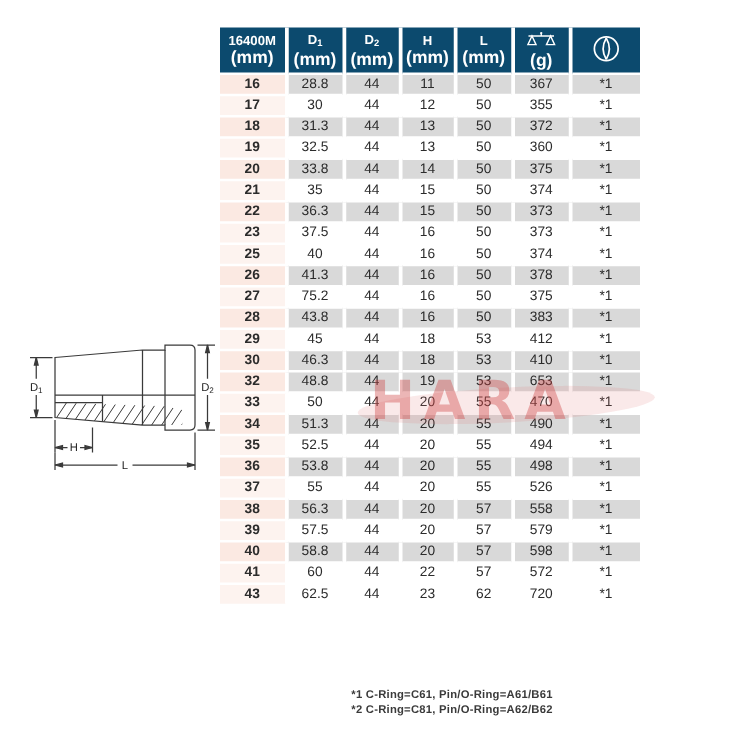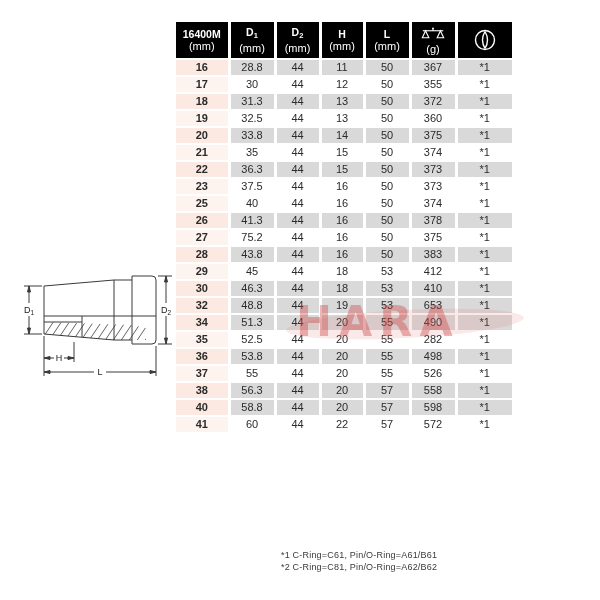--- a/index.html
+++ b/index.html
@@ -10,40 +10,40 @@
   }
   
   .spec-table-wrap{position:absolute;left:176px;top:22px;}
   table.spec{border-collapse:collapse;table-layout:fixed;}
   table.spec th, table.spec td{
     border-left:3px solid #fff;border-top:2px solid #fff;
     text-align:center;vertical-align:middle;padding:0;margin:0;
   }
   table.spec th:first-child, table.spec td:first-child{border-left:none;}
   table.spec thead th{
-    background:#000000;color:#fff;font-weight:bold;font-size:10.5px;
+    background:#0c4a6e;color:#fff;font-weight:bold;font-size:10.5px;
     line-height:12px;height:36px;border-top:none;
   }
-  table.spec thead th .unit{font-weight:normal;font-size:11px;}
+  table.spec thead th .unit{font-weight:bold;font-size:14px;}
   table.spec td{
     font-size:11px;height:15px;line-height:15px;color:#2b2b2b;
   }
   tr.even td{background:#d9d9d9;}
   tr.odd td{background:#ffffff;}
   tr.even td.col-size{background:#fbe9e2;}
   tr.odd td.col-size{background:#fdf3ef;text-align:center;}
   td.col-size{font-weight:bold;color:#111;}
   .c1{width:53px}.c2{width:46px}.c3{width:45px}.c4{width:44px}
   .c5{width:46px}.c6{width:46px}.c7{width:56px}
   th .hdr-icon{display:block;margin:1px auto 0;}
   sub{font-size:7.5px;vertical-align:-2px;}
   
   .footnotes{
     position:absolute;left:281px;top:549px;font-size:9px;line-height:12px;
-    color:#3a3a3a;letter-spacing:0.2px;white-space:nowrap;
+    color:#3a3a3a;letter-spacing:0.2px;white-space:nowrap;font-weight:bold;
   }
   
   .watermark{
     position:absolute;left:296px;top:296px;z-index:5;pointer-events:none;
     font-size:43px;font-weight:bold;letter-spacing:7px;
     color:rgba(206,62,62,0.38);font-family:"DejaVu Sans",sans-serif;
   }
   .watermark-swoosh{
     position:absolute;left:286px;top:310px;width:238px;height:28px;z-index:4;
     background:rgba(226,120,120,0.16);border-radius:50%;
@@ -312,36 +312,45 @@
         </tr>
         <tr class="even">
           <td class="col-size">32</td>
           <td>48.8</td>
           <td>44</td>
           <td>19</td>
           <td>53</td>
           <td>653</td>
           <td>*1</td>
         </tr>
+        <tr class="odd">
+          <td class="col-size">33</td>
+          <td>50</td>
+          <td>44</td>
+          <td>20</td>
+          <td>55</td>
+          <td>470</td>
+          <td>*1</td>
+        </tr>
         <tr class="even">
           <td class="col-size">34</td>
           <td>51.3</td>
           <td>44</td>
           <td>20</td>
           <td>55</td>
           <td>490</td>
           <td>*1</td>
         </tr>
         <tr class="odd">
           <td class="col-size">35</td>
           <td>52.5</td>
           <td>44</td>
           <td>20</td>
           <td>55</td>
-          <td>282</td>
+          <td>494</td>
           <td>*1</td>
         </tr>
         <tr class="even">
           <td class="col-size">36</td>
           <td>53.8</td>
           <td>44</td>
           <td>20</td>
           <td>55</td>
           <td>498</td>
           <td>*1</td>
@@ -355,38 +364,56 @@
           <td>526</td>
           <td>*1</td>
         </tr>
         <tr class="even">
           <td class="col-size">38</td>
           <td>56.3</td>
           <td>44</td>
           <td>20</td>
           <td>57</td>
           <td>558</td>
+          <td>*1</td>
+        </tr>
+        <tr class="odd">
+          <td class="col-size">39</td>
+          <td>57.5</td>
+          <td>44</td>
+          <td>20</td>
+          <td>57</td>
+          <td>579</td>
           <td>*1</td>
         </tr>
         <tr class="even">
           <td class="col-size">40</td>
           <td>58.8</td>
           <td>44</td>
           <td>20</td>
           <td>57</td>
           <td>598</td>
           <td>*1</td>
         </tr>
         <tr class="odd">
           <td class="col-size">41</td>
           <td>60</td>
           <td>44</td>
           <td>22</td>
           <td>57</td>
           <td>572</td>
+          <td>*1</td>
+        </tr>
+        <tr class="odd">
+          <td class="col-size">43</td>
+          <td>62.5</td>
+          <td>44</td>
+          <td>23</td>
+          <td>62</td>
+          <td>720</td>
           <td>*1</td>
         </tr>
       </tbody>
   </table>
 </div>
 
 <div class="watermark-swoosh"></div>
 <div class="watermark">HARA</div>
 
 <div class="footnotes">

